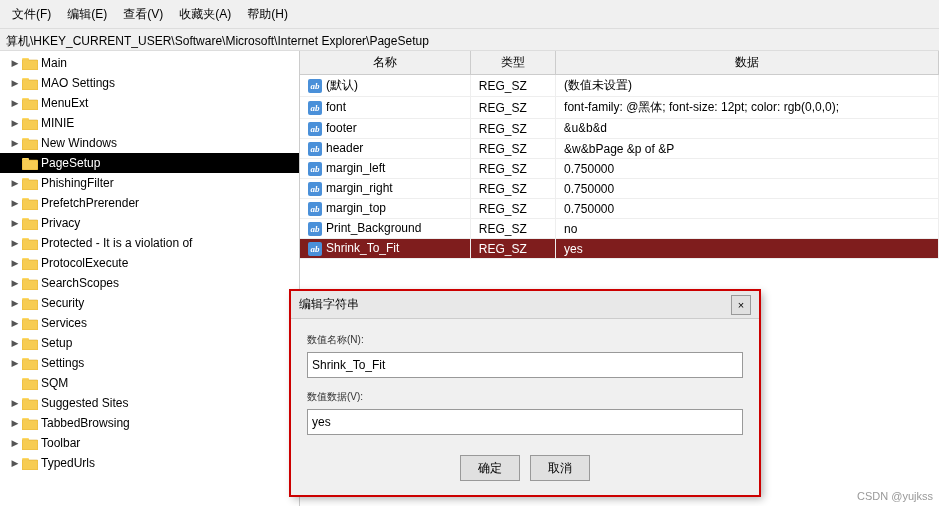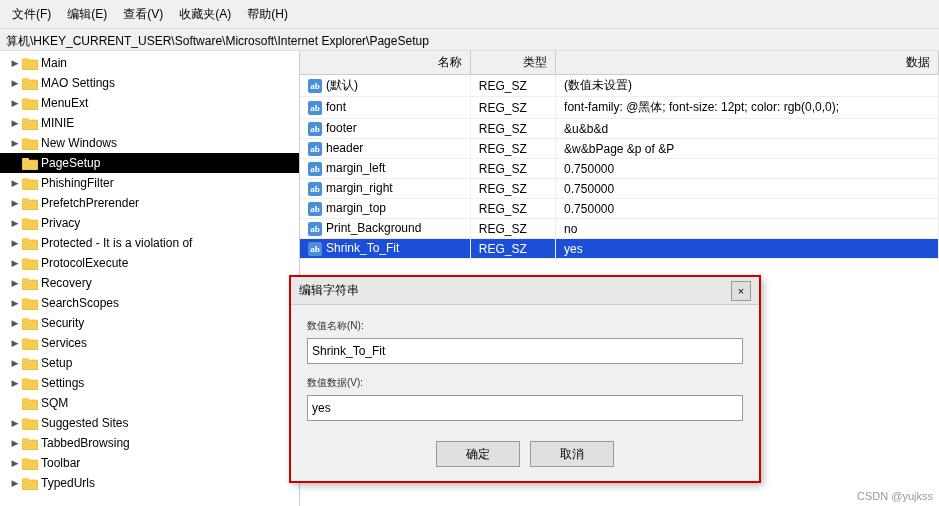--- a/index.html
+++ b/index.html
@@ -107,62 +107,63 @@
     .registry-table {
       width: 100%;
       border-collapse: collapse;
       font-size: 12px;
     }
     .registry-table th {
       background: #f0f0f0;
       border-bottom: 1px solid #ccc;
       border-right: 1px solid #ccc;
       padding: 3px 8px;
-      text-align: right;
+      text-align: center;
       font-weight: normal;
       height: 22px;
     }
     .registry-table td {
       border-bottom: 1px solid #eee;
       border-right: 1px solid #eee;
       padding: 2px 8px;
       height: 20px;
       white-space: nowrap;
       overflow: hidden;
       text-overflow: ellipsis;
       max-width: 300px;
     }
-    .registry-table tr.selected td { background: #1d4ed8; color: white; }
+    .registry-table tr.selected td { background: #7f1d1d; color: white; }
 
     .reg-icon {
       display: inline-block;
       width: 14px;
       height: 14px;
       background: #4a90d9;
       color: white;
       font-size: 9px;
       font-weight: bold;
       border-radius: 2px;
       text-align: center;
       line-height: 14px;
       margin-right: 4px;
       font-family: serif;
+      font-style: italic;
     }
 
     
     .dialog-overlay {
       position: absolute;
       top: 0; left: 0; right: 0; bottom: 0;
       pointer-events: none;
     }
 
     
     .dialog {
       position: absolute;
-      top: 276px;
+      top: 290px;
       left: 290px;
       width: 470px;
       background: #f0f0f0;
       border: 1px solid #aaa;
       box-shadow: 3px 3px 8px rgba(0,0,0,0.3);
       pointer-events: all;
       outline: 2px solid #cc0000;
       outline-offset: -1px;
     }
 
@@ -214,21 +215,21 @@
     }
 
     .dialog-buttons {
       display: flex;
       justify-content: center;
       gap: 10px;
       margin-top: 8px;
     }
 
     .dialog-btn {
-      width: 84px;
+      width: 60px;
       height: 26px;
       background: #e0e0e0;
       border: 1px solid #999;
       cursor: pointer;
       font-size: 12px;
       font-family: inherit;
       display: flex;
       align-items: center;
       justify-content: center;
     }
@@ -390,32 +391,20 @@
           <span class="tree-arrow closed"></span>
           <span class="folder-icon">
             <svg viewBox="0 0 16 14" xmlns="http://www.w3.org/2000/svg">
     <rect x="0" y="4" width="16" height="10" rx="1" fill="#ffd966"></rect>
     <rect x="0" y="4" width="16" height="10" rx="1" fill="#f0c040" opacity="0.5"></rect>
     <rect x="0" y="2" width="7" height="3" rx="1" fill="#ffd966"></rect>
     <rect x="0" y="4" width="16" height="10" rx="1" fill="none" stroke="#d4a020" stroke-width="0.5"></rect>
   </svg>
           </span>
           <span>ProtocolExecute</span>
-        </div>
-        <div class="tree-item">
-          <span class="tree-arrow closed"></span>
-          <span class="folder-icon">
-            <svg viewBox="0 0 16 14" xmlns="http://www.w3.org/2000/svg">
-    <rect x="0" y="4" width="16" height="10" rx="1" fill="#ffd966"></rect>
-    <rect x="0" y="4" width="16" height="10" rx="1" fill="#f0c040" opacity="0.5"></rect>
-    <rect x="0" y="2" width="7" height="3" rx="1" fill="#ffd966"></rect>
-    <rect x="0" y="4" width="16" height="10" rx="1" fill="none" stroke="#d4a020" stroke-width="0.5"></rect>
-  </svg>
-          </span>
-          <span>Recovery</span>
         </div>
         <div class="tree-item">
           <span class="tree-arrow closed"></span>
           <span class="folder-icon">
             <svg viewBox="0 0 16 14" xmlns="http://www.w3.org/2000/svg">
     <rect x="0" y="4" width="16" height="10" rx="1" fill="#ffd966"></rect>
     <rect x="0" y="4" width="16" height="10" rx="1" fill="#f0c040" opacity="0.5"></rect>
     <rect x="0" y="2" width="7" height="3" rx="1" fill="#ffd966"></rect>
     <rect x="0" y="4" width="16" height="10" rx="1" fill="none" stroke="#d4a020" stroke-width="0.5"></rect>
   </svg>
@@ -549,21 +538,21 @@
             <td style="max-width: 320px; overflow: hidden; text-overflow: ellipsis;">(数值未设置)</td>
           </tr>
           <tr>
             <td><span class="reg-icon">ab</span>font</td>
             <td>REG_SZ</td>
             <td style="max-width: 320px; overflow: hidden; text-overflow: ellipsis;">font-family: @黑体; font-size: 12pt; color: rgb(0,0,0);</td>
           </tr>
           <tr>
             <td><span class="reg-icon">ab</span>footer</td>
             <td>REG_SZ</td>
-            <td style="max-width: 320px; overflow: hidden; text-overflow: ellipsis;">&amp;u&amp;b&amp;d</td>
+            <td style="max-width: 320px; overflow: hidden; text-overflow: ellipsis; font-family: Liberation Mono, monospace;">&amp;u&amp;b&amp;d</td>
           </tr>
           <tr>
             <td><span class="reg-icon">ab</span>header</td>
             <td>REG_SZ</td>
             <td style="max-width: 320px; overflow: hidden; text-overflow: ellipsis;">&amp;w&amp;bPage &amp;p of &amp;P</td>
           </tr>
           <tr>
             <td><span class="reg-icon">ab</span>margin_left</td>
             <td>REG_SZ</td>
             <td style="max-width: 320px; overflow: hidden; text-overflow: ellipsis;">0.750000</td>

